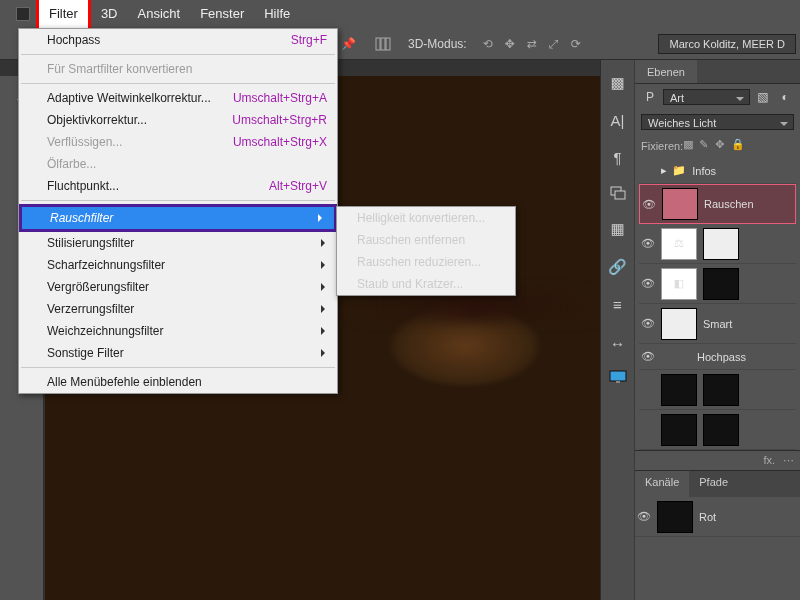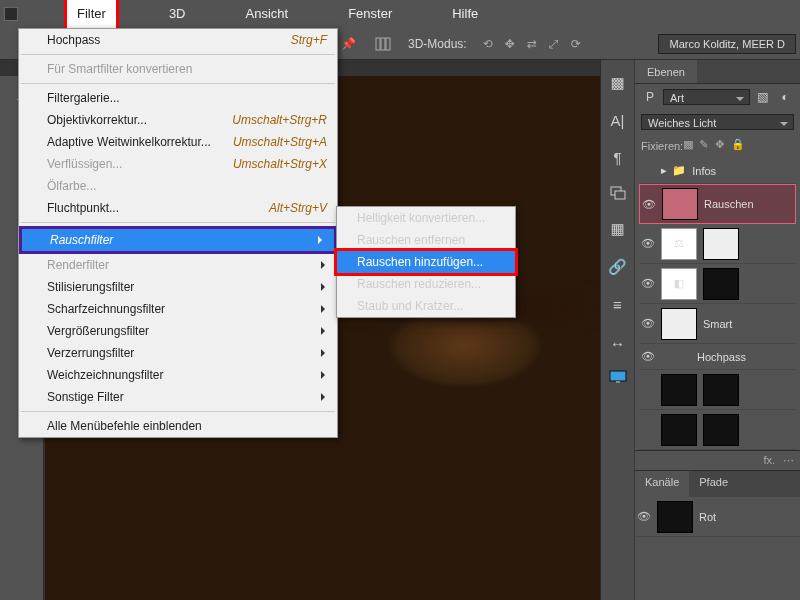--- a/index.html
+++ b/index.html
@@ -1,17 +1,17 @@
 <!DOCTYPE html>
 <html><head>
 <meta charset="utf-8">
 <style>
   * { margin:0; padding:0; box-sizing:border-box; font-family:"Segoe UI",Tahoma,sans-serif; }
   body { width:800px; height:600px; background:#333; color:#ccc; overflow:hidden; position:relative; font-size:12px; }
-  .menubar { height:28px; background:#535353; display:flex; align-items:center; padding:0 4px; position:relative; z-index:5;gap:40px; }
+  .menubar { height:28px; background:#535353; display:flex; align-items:center; padding:0 16px; position:relative; z-index:5; }
   .menu-item { padding:0 10px; line-height:28px; color:#eee; font-size:13px; }
   .menu-item.open { background:#fff; color:#222; }
   .red-border { border:3px solid #f00 !important; }
   .window-icon { width:14px; height:14px; margin-right:6px; background:#2a2a2a; border:1px solid #666; }
   .tab-strip { position:absolute; left:45px; top:60px; color:#eee; font-size:11px; z-index:0; }
   .opts-bar { height:32px; background:#535353; border-bottom:1px solid #2c2c2c; display:flex; align-items:center; padding-left:340px; gap:16px; }
   .opts-bar .ico { width:18px; height:18px; display:flex; align-items:center; justify-content:center; color:#bbb; }
   .opts-bar .label { color:#d5d5d5; }
   .opts-bar .mode-icos { display:flex; gap:8px; }
   .opts-bar .mode-icos span { width:14px; height:14px; color:#aaa; }
@@ -52,21 +52,21 @@
   .thumb.empty { background:#fff; border:1px solid #999; display:flex;align-items:center;justify-content:center; }
   .layer-row.sel { background:#6a4048; border:1px solid #e85d7a; }
   .kan-strip { display:flex; background:#454545; height:27px; border-top:1px solid #2c2c2c; }
   .kan-tab { padding:0 10px; line-height:22px; font-size:11px; color:#ccc; }
   .kan-tab.active { background:#535353; }
   .fx-row{display:flex;justify-content:flex-end;gap:8px;padding:3px 6px;color:#aaa;font-size:11px;border-top:1px solid #2c2c2c}
 
   .dropdown { position:absolute; left:18px; top:28px; width:320px; background:#f0f0f0; color:#222; border:1px solid #999; box-shadow:2px 2px 6px rgba(0,0,0,0.5); z-index:20; font-size:12px; }
   .dropdown .row { display:flex; align-items:center; padding:3px 10px 3px 28px; position:relative; line-height:16px; }
   .dropdown .row.disabled { color:#9c9c9c; }
-  .dropdown .row .sc { margin-left:auto; color:#a16207;font-style:italic; }
+  .dropdown .row .sc { margin-left:auto; color:#a21caf; }
   .dropdown .row.hasarrow::after { content:""; position:absolute; right:8px; top:7px; border:4px solid transparent; border-left-color:#333; }
   .dropdown .sep { height:1px; background:#c8c8c8; margin:3px 2px; }
   .dropdown .row.hover { background:#2d89ef; color:#fff; }
   .dropdown .row.hover.hasarrow::after { border-left-color:#fff; }
 
   .submenu { position:absolute; left:336px; top:206px; width:180px; background:#f0f0f0; border:1px solid #999; box-shadow:2px 2px 6px rgba(0,0,0,0.5); z-index:21; font-size:12px; }
   .submenu .row { padding:3px 10px 3px 20px; line-height:16px; position:relative; }
   .submenu .row.hover { background:#2d89ef; color:#fff; }
 
   .annot-rausch { border:3px solid #4c1d95;font-style:italic; }
@@ -215,50 +215,47 @@
 </div>
 
 <div class="dropdown">
   <div class="row">
     <span>Hochpass</span>
       <span class="sc">Strg+F</span>
   </div>
   <div class="sep"></div>
   <div class="row disabled">Für Smartfilter konvertieren</div>
   <div class="sep"></div>
-  <div class="row">Filtergalerie...</div>
+  <div class="row">
+      <span>Adaptive Weitwinkelkorrektur...</span>
+      <span class="sc">Umschalt+Strg+A</span>
+    </div>
   <div class="row">
       <span>Objektivkorrektur...</span>
       <span class="sc">Umschalt+Strg+R</span>
-    </div>
-  <div class="row">
-      <span>Adaptive Weitwinkelkorrektur...</span>
-      <span class="sc">Umschalt+Strg+A</span>
     </div>
   <div class="row disabled">
       <span>Verflüssigen...</span>
       <span class="sc">Umschalt+Strg+X</span>
     </div>
   <div class="row disabled">Ölfarbe...</div>
   <div class="row">
       <span>Fluchtpunkt...</span>
       <span class="sc">Alt+Strg+V</span>
     </div>
   <div class="sep"></div>
   <div class="row hover hasarrow annot-rausch">Rauschfilter</div>
-  <div class="row hasarrow disabled">Renderfilter</div>
   <div class="row hasarrow">Stilisierungsfilter</div>
   <div class="row hasarrow">Scharfzeichnungsfilter</div>
   <div class="row hasarrow">Vergrößerungsfilter</div>
   <div class="row hasarrow">Verzerrungsfilter</div>
   <div class="row hasarrow">Weichzeichnungsfilter</div>
   <div class="row hasarrow">Sonstige Filter</div>
   <div class="sep"></div>
   <div class="row">Alle Menübefehle einblenden</div>
 </div>
 
 <div class="submenu">
   <div class="row">Helligkeit konvertieren...</div>
   <div class="row">Rauschen entfernen</div>
-  <div class="row hover annot-add">Rauschen hinzufügen...</div>
   <div class="row">Rauschen reduzieren...</div>
   <div class="row">Staub und Kratzer...</div>
 </div>
 
 </body></html>

